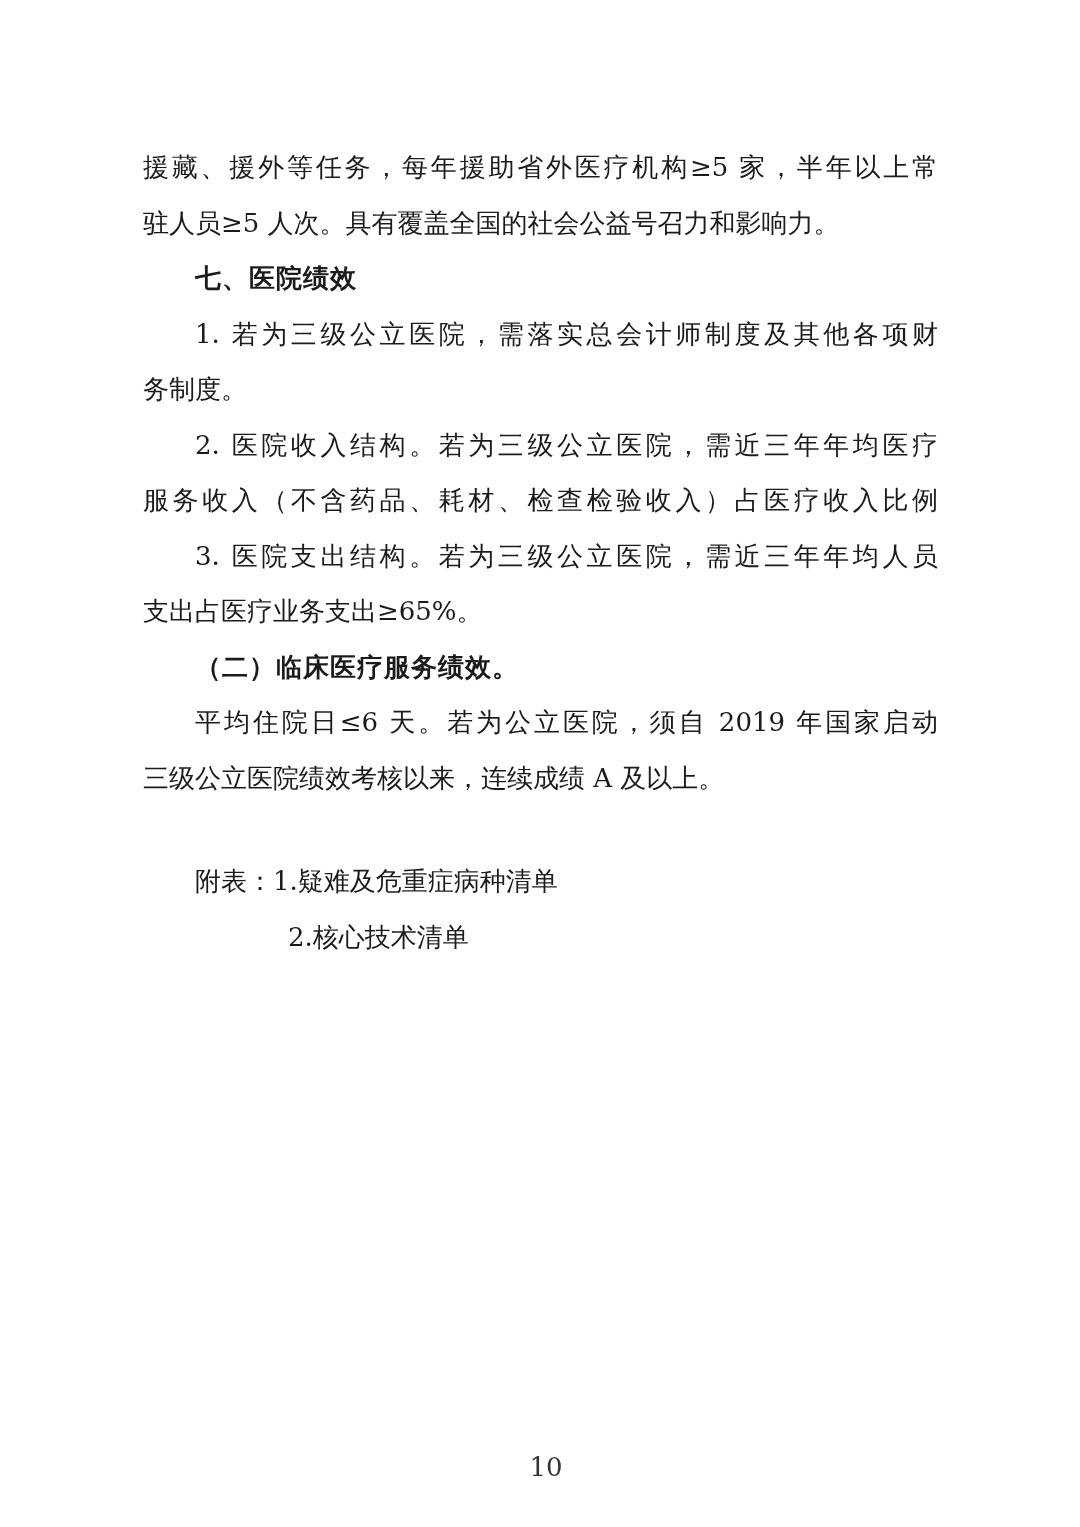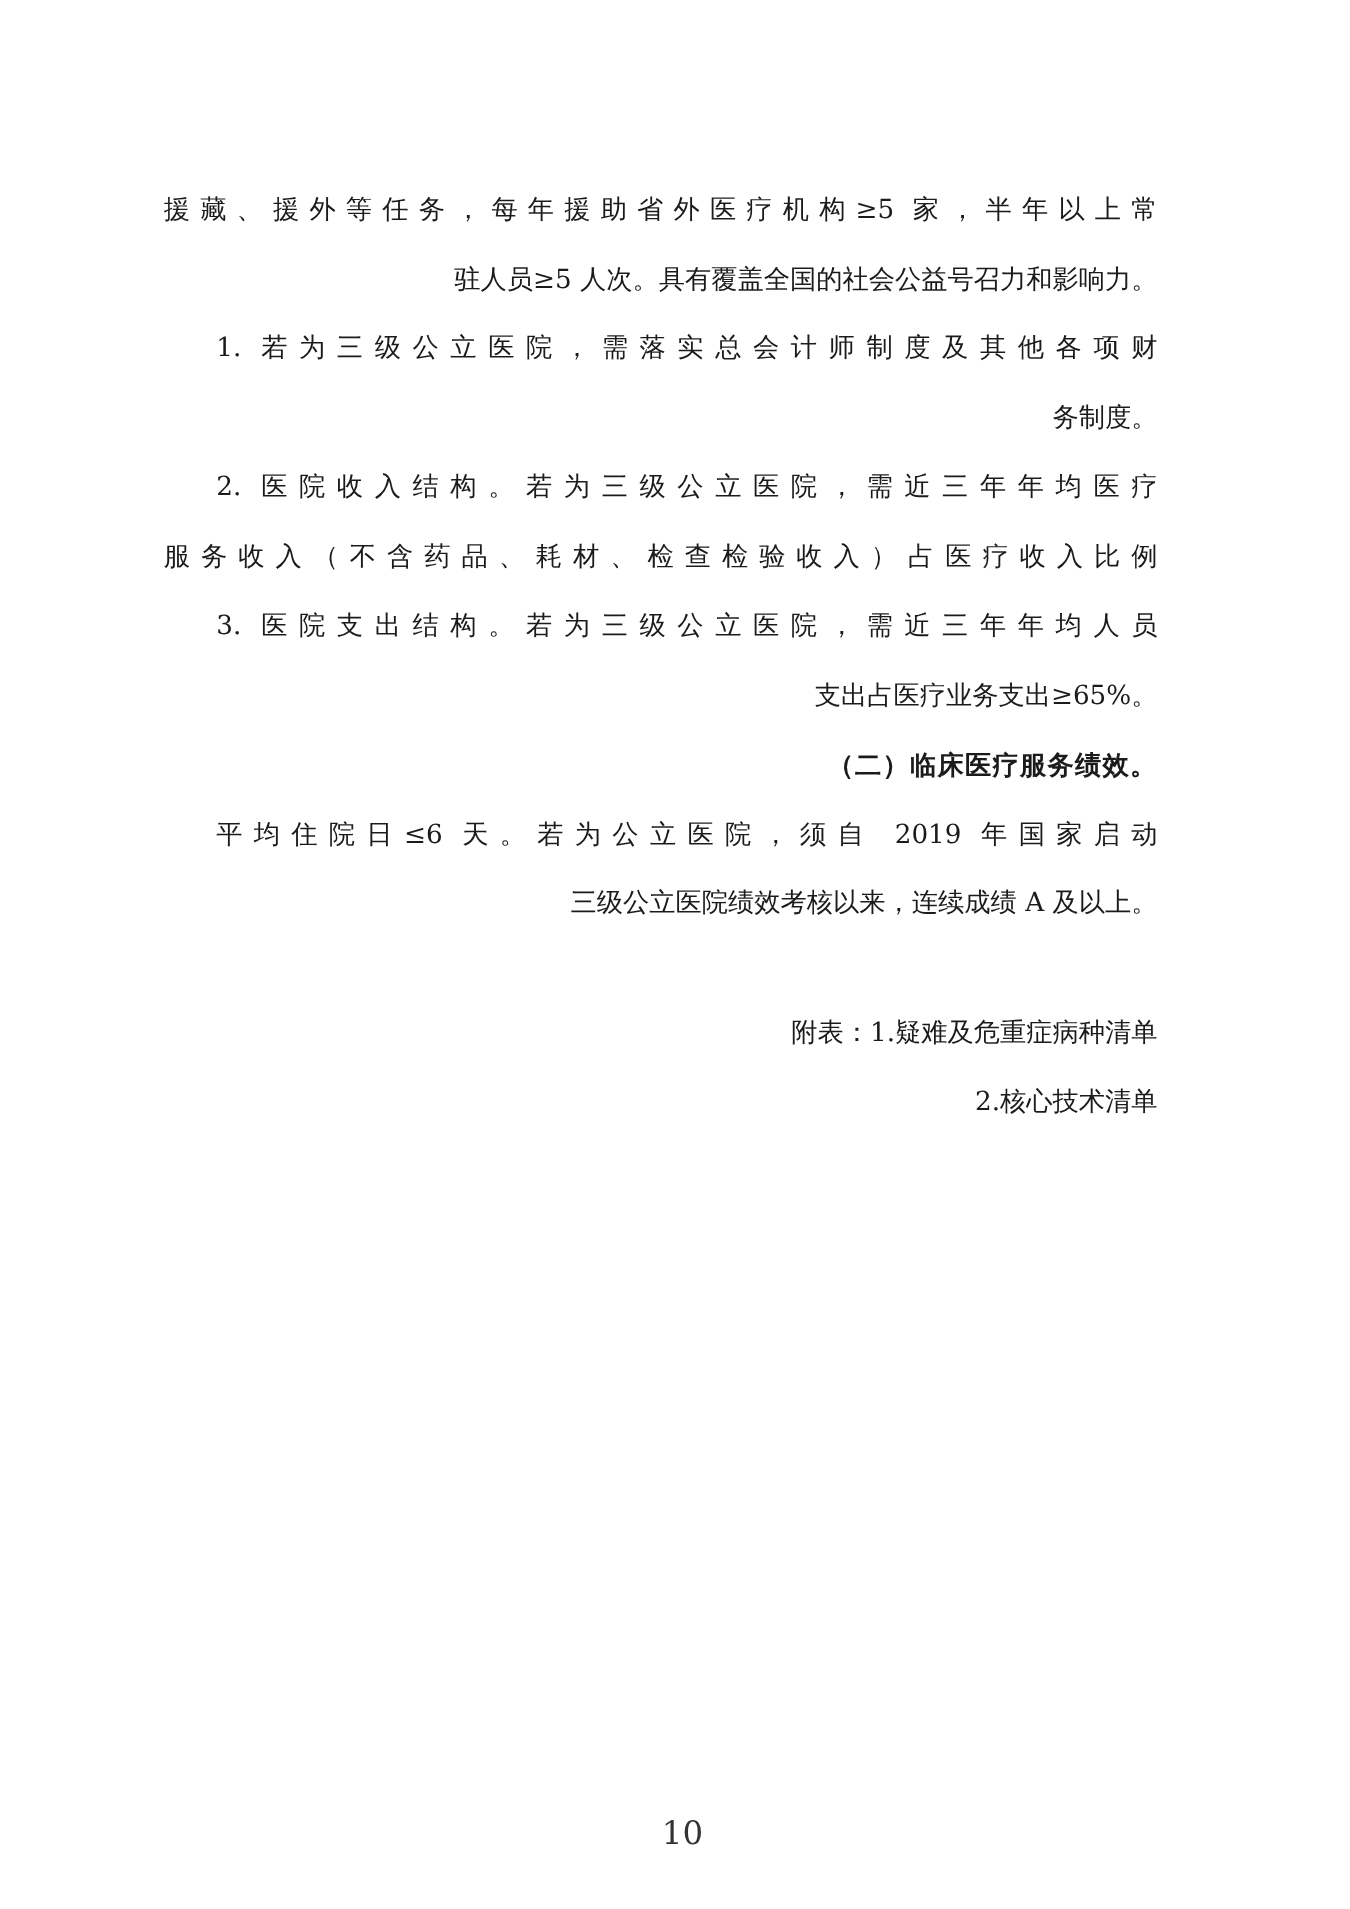--- a/index.html
+++ b/index.html
@@ -11,29 +11,28 @@
     position: relative;
     width: 1080px;
     height: 1527px;
     background: #ffffff;
     color: #1b1b1b;
     font-family: "DejaVu Serif", "Liberation Serif", serif;
     overflow: hidden;
   }
   .content {
     position: absolute;
-    left: 131px;
+    left: 143px;
     top: 140px;
     width: 795px;
-    font-size: 21px;
+    font-size: 26px;
     line-height: 55.5px;
   }
   .line {
     min-height: 55.5px;
-    text-align: right;
   }
   .justify {
     text-align: justify;
     text-align-last: justify;
   }
   .indent {
     text-indent: 2em;
   }
   .heading-hei {
     font-weight: 700;
@@ -61,20 +60,21 @@
     font-family: "DejaVu Serif", "Liberation Serif", serif;
   }
 </style>
 </head>
 <body>
 
 <div class="page">
   <div class="content">
     <div class="line justify">援藏、援外等任务，每年援助省外医疗机构≥5 家，半年以上常</div>
     <div class="line">驻人员≥5 人次。具有覆盖全国的社会公益号召力和影响力。</div>
+    <div class="line heading-hei indent">七、医院绩效</div>
     <div class="line indent justify">1. 若为三级公立医院，需落实总会计师制度及其他各项财</div>
     <div class="line">务制度。</div>
     <div class="line indent justify">2. 医院收入结构。若为三级公立医院，需近三年年均医疗</div>
     <div class="line justify">服务收入（不含药品、耗材、检查检验收入）占医疗收入比例</div>
     <div class="line indent justify">3. 医院支出结构。若为三级公立医院，需近三年年均人员</div>
     <div class="line">支出占医疗业务支出≥65%。</div>
     <div class="line heading-kai indent">（二）临床医疗服务绩效。</div>
     <div class="line indent justify">平均住院日≤6 天。若为公立医院，须自 2019 年国家启动</div>
     <div class="line">三级公立医院绩效考核以来，连续成绩 A 及以上。</div>
     <div class="line indent gap-before">附表：1.疑难及危重症病种清单</div>

